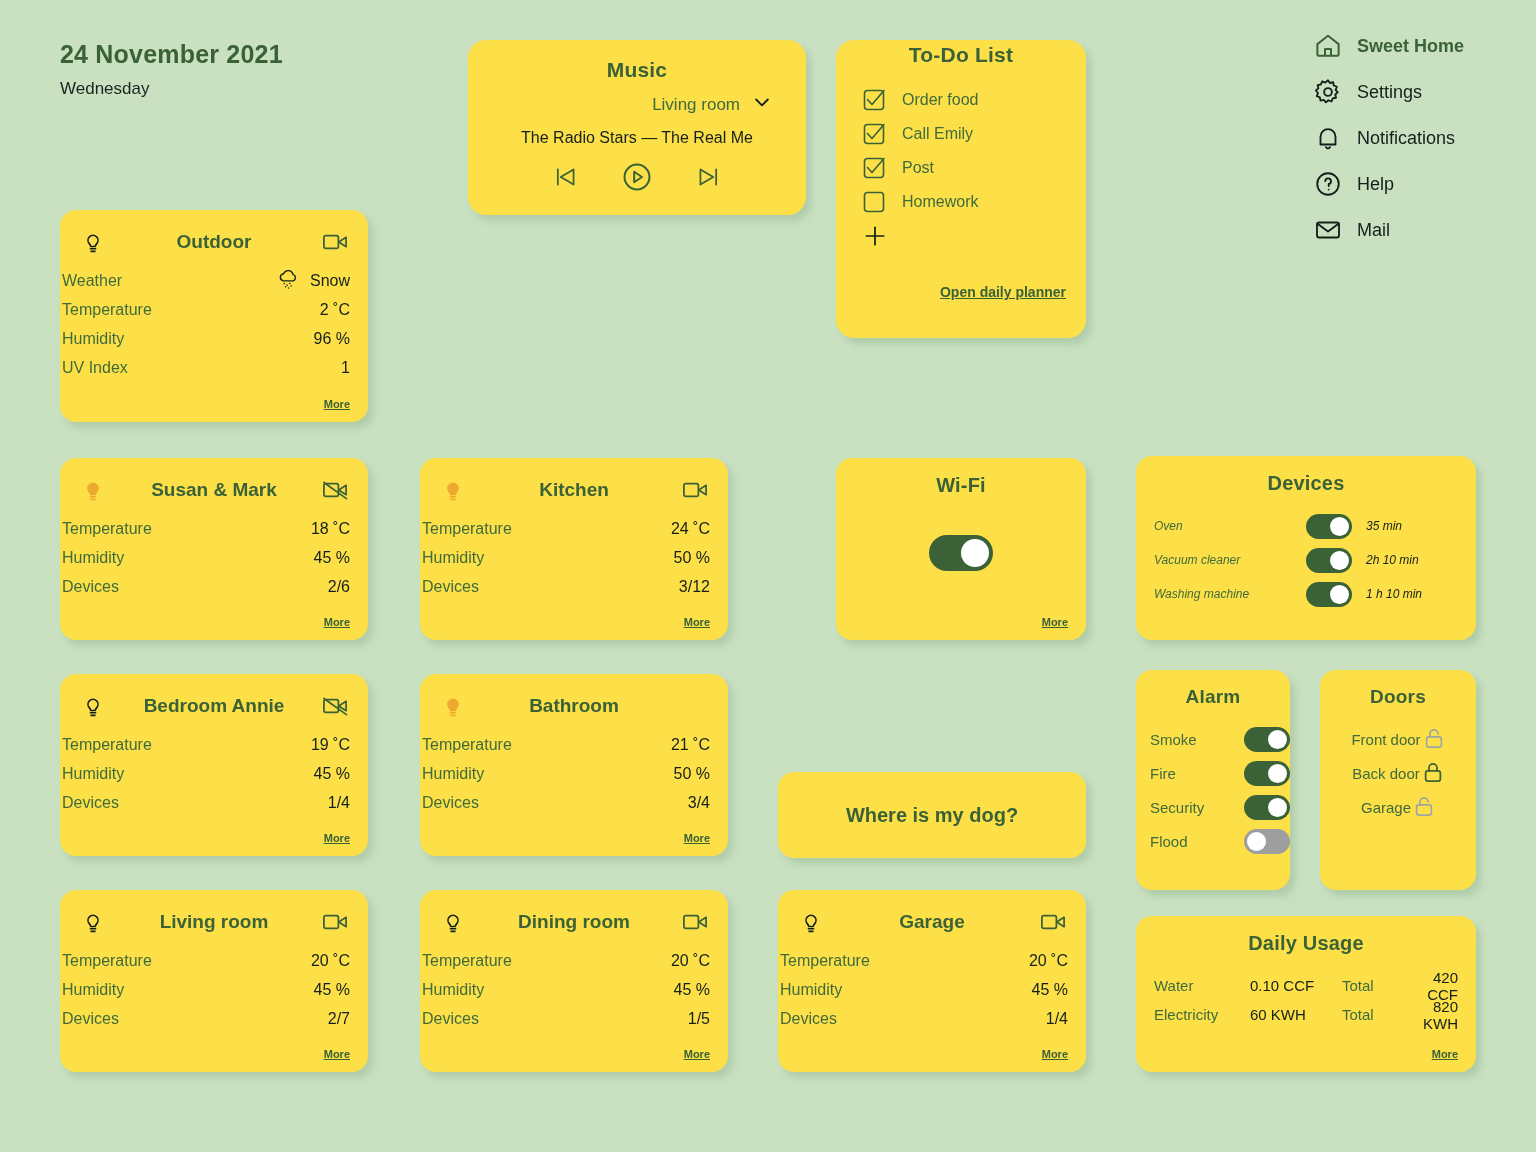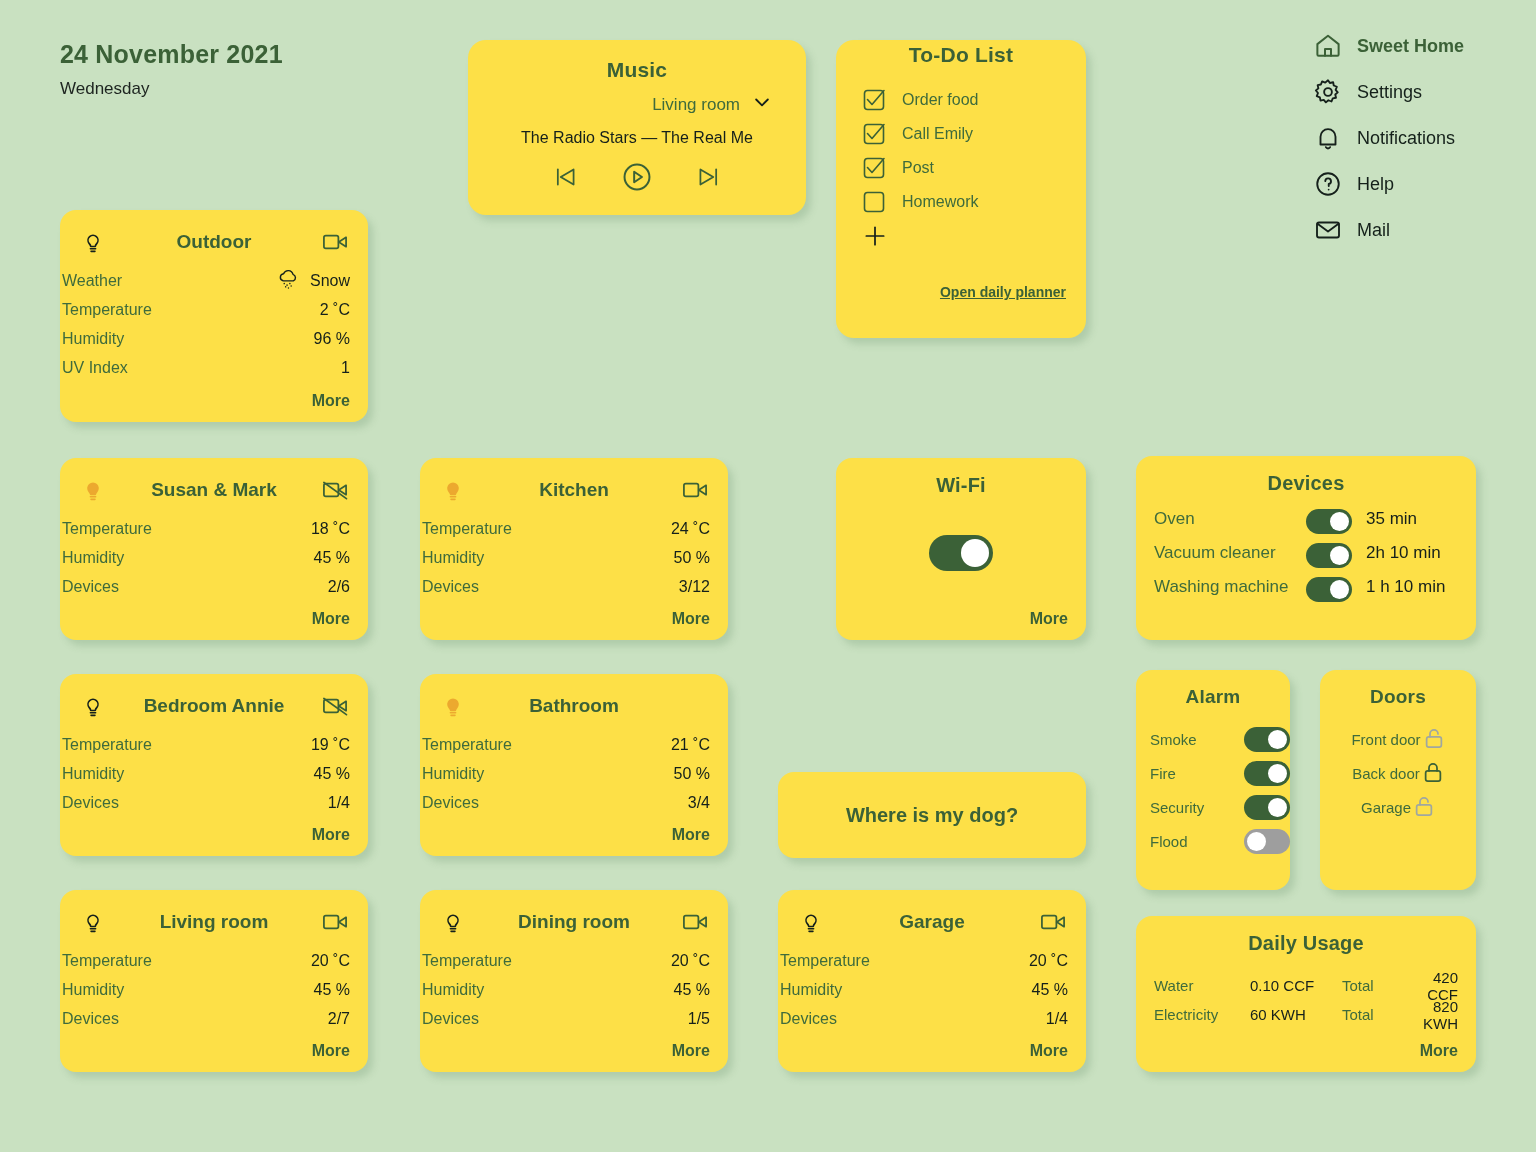--- a/index.html
+++ b/index.html
@@ -56,22 +56,22 @@
   .slot { width: 30px; height: 30px; flex: none; display:flex; align-items:center; justify-content:center;}
   .rows { padding: 8px 18px 0 2px; }
   .row {
     display: flex; align-items: center; justify-content: space-between;
     height: 29px; font-size: 16px;
   }
   .row .k { color: #3f6b3c; }
   .row .v { color: #15201b; display: flex; align-items: center; gap: 8px; }
   .more {
     position: absolute; right: 18px; bottom: 12px;
-    font-size: 16px; font-weight: bold; color: #3b6137;
-    cursor: pointer;
+    font-size: 11px; font-weight: bold; color: #3b6137;
+    text-decoration: underline; cursor: pointer;
   }
 
   
   #card-music { left: 468px; top: 40px; width: 338px; height: 175px; border-radius: 18px; }
   #card-music .card-title { font-size: 21px; padding-top: 18px; }
   .music-room {
     display: flex; align-items: center; justify-content: flex-end; gap: 12px;
     padding: 10px 34px 0 0; font-size: 17px; color: #3f6b3c; cursor: pointer;
   }
   .music-track { text-align: center; font-size: 16px; color: #15201b; margin-top: 12px; }
@@ -111,21 +111,21 @@
   #card-dog { left: 778px; top: 772px; width: 308px; height: 86px; }
   #card-dog .dog-text {
     font-size: 20px; font-weight: bold; color: #3b6137;
     text-align: center; line-height: 86px;
   }
 
   
   #card-devices { left: 1136px; top: 456px; width: 340px; height: 184px; }
   #card-devices .card-title { font-size: 20px; padding-top: 16px; }
   .dev-rows { padding: 14px 20px 0 18px; }
-  .dev-row { display: flex; align-items: flex-start; height: 34px; font-size: 17px; }
+  .dev-row { display: flex; align-items: center; height: 34px; font-size: 12px; font-style: italic; }
   .dev-name { color: #3f6b3c; flex: 1; }
   .dev-time { color: #15201b; width: 104px; text-align: left; padding-left: 14px; }
 
   
   #card-alarm { left: 1136px; top: 670px; width: 154px; height: 220px; }
   #card-doors { left: 1320px; top: 670px; width: 156px; height: 220px; }
   #card-alarm .card-title, #card-doors .card-title { font-size: 19px; padding-top: 16px; }
   .al-rows { padding: 14px 0 0 14px; }
   .al-row { display: flex; align-items: center; height: 34px; font-size: 15px; }
   .al-name { color: #3f6b3c; flex: 1; }

